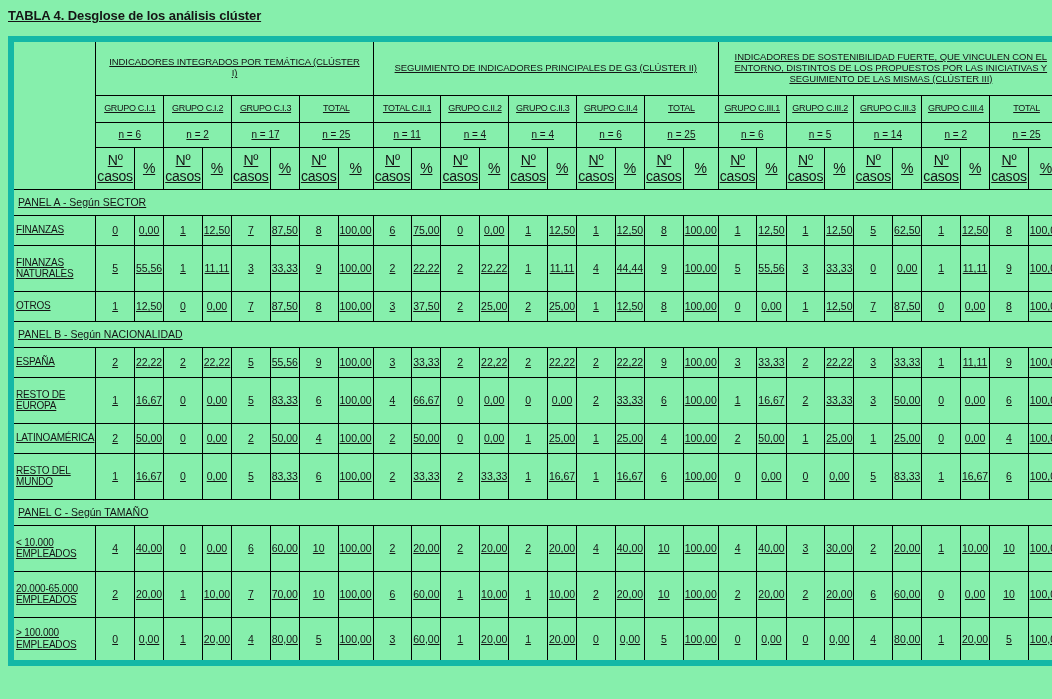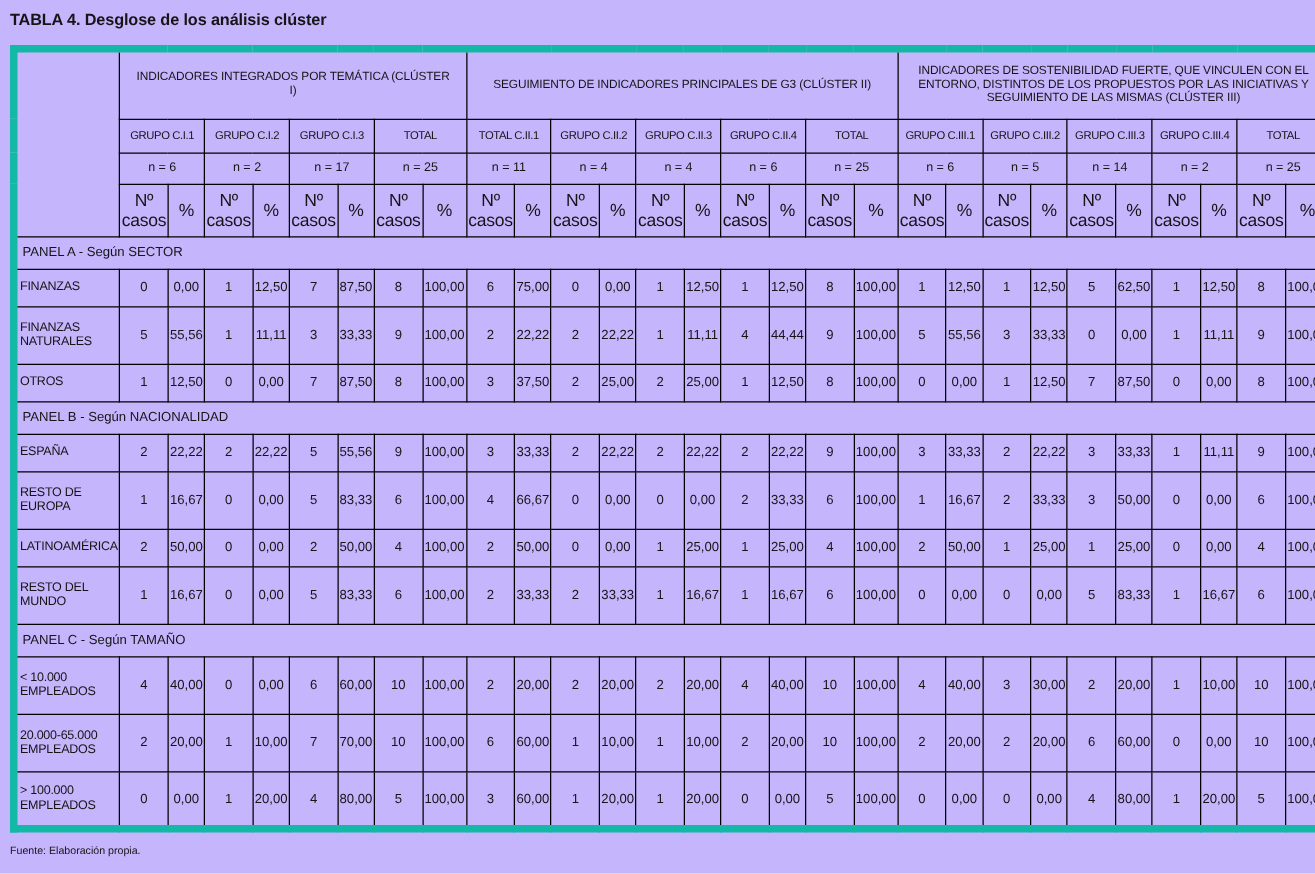--- a/index.html
+++ b/index.html
@@ -1,18 +1,18 @@
 <!DOCTYPE html>
 <html><head>
 <meta charset="utf-8">
 <style>
   * { box-sizing: border-box; }
   html, body { margin: 0; padding: 0; background: #ffffff; }
   body { font-family: "Liberation Sans", sans-serif; color: #151515; }
-  .page { width: 1052px; height: 699px; overflow: hidden; background: #c4b5fd; position: relative; }
+  .page { width: 1052px; height: 699px; overflow: hidden; background: #86efac; position: relative; text-decoration: underline; }
   .title { font-size: 13px; font-weight: 600; padding: 8px 0 0 8px; letter-spacing: -0.1px; }
   table { border-collapse: collapse; table-layout: fixed; margin: 13px 0 0 8px; border: 6px solid #14b8a6; }
   th, td { border: 1px solid #000; text-align: center; vertical-align: middle; font-weight: normal; padding: 1px; line-height: 1.15; overflow: hidden; }
   .hrow1 th.cluster { height: 56px; font-size: 9.5px; padding: 2px 10px; letter-spacing: -0.1px; }
   .hrow1 th.corner { padding: 0; }
   .hrow2 th { height: 27px; font-size: 9px; letter-spacing: -0.3px; white-space: nowrap; }
   .hrow3 th { height: 25px; font-size: 10px; }
   .hrow4 th { height: 42px; font-size: 14px; letter-spacing: -0.2px; }
   .panelrow td { height: 26px; text-align: left; padding-left: 4px; font-size: 10.5px; }
   .datarow td { height: 30px; font-size: 10.5px; }
@@ -442,14 +442,13 @@
           <td>0,00</td>
           <td>4</td>
           <td>80,00</td>
           <td>1</td>
           <td>20,00</td>
           <td>5</td>
           <td>100,00</td>
         </tr>
       </tbody>
   </table>
-  <div class="source">Fuente: Elaboración propia.</div>
 </div>
 
 </body></html>

